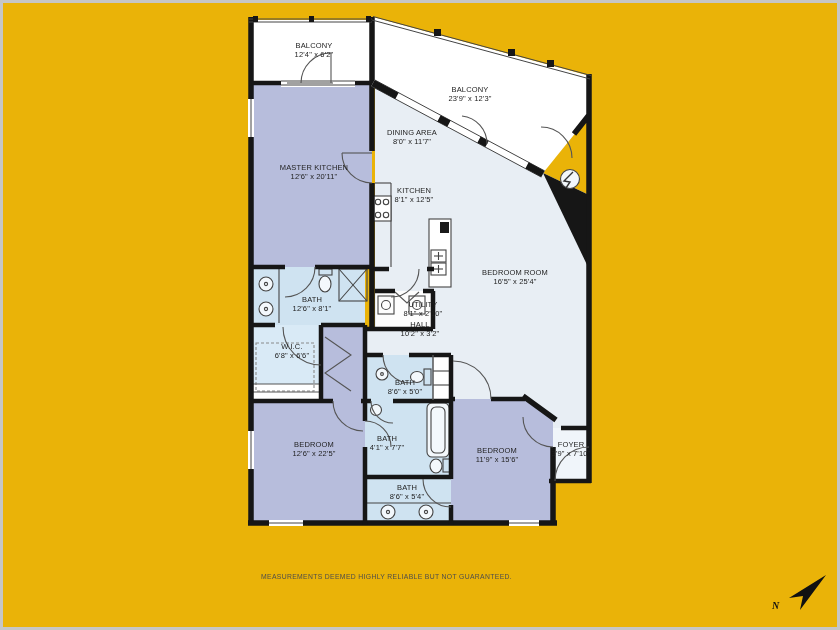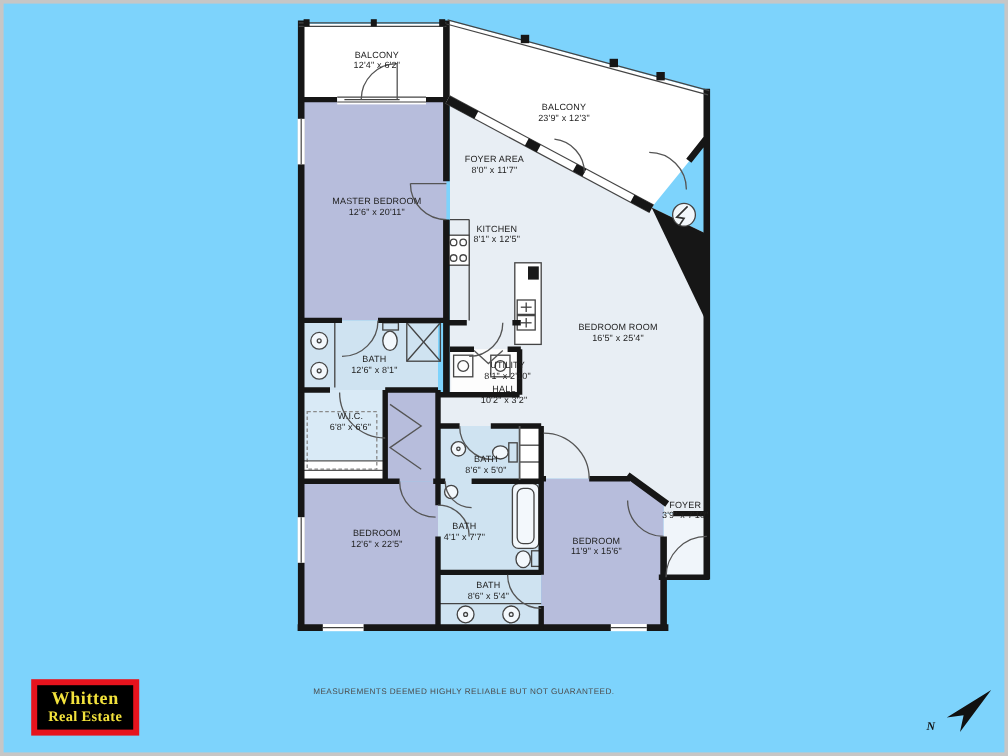--- a/index.html
+++ b/index.html
@@ -1,17 +1,17 @@
 <!DOCTYPE html>
 <html><head>
 <meta charset="utf-8">
 <style>
   html,body{margin:0;padding:0;background:#fff;}
   .page{position:relative;width:840px;height:630px;box-sizing:border-box;
-        background:#7dd3fc;border:3px solid #c6c6c6;overflow:hidden;
+        background:#eab308;border:3px solid #c6c6c6;overflow:hidden;
         font-family:"Liberation Sans",sans-serif;}
   .plan-svg{position:absolute;left:0;top:0;}
   .rl{position:absolute;transform:translate(-50%,-50%);text-align:center;
       font:400 7.5px/9px "Liberation Sans",sans-serif;color:#222;
       letter-spacing:.15px;white-space:nowrap;}
   .rl span{display:block;}
   .footer-note{position:absolute;left:258px;top:570px;width:210px;text-align:center;
       font:400 6.8px "Liberation Sans",sans-serif;color:#4c4c4c;letter-spacing:.35px;
       white-space:nowrap;}
   .logo{position:absolute;left:23px;top:563px;width:90px;height:47px;background:#e6131d;
@@ -191,25 +191,25 @@
 
   <div class="rl" style="left:311px;top:47px">
       <span>BALCONY</span>
       <span>12'4" x 6'2"</span>
     </div>
   <div class="rl" style="left:467px;top:91px">
       <span>BALCONY</span>
       <span>23'9" x 12'3"</span>
     </div>
   <div class="rl" style="left:311px;top:169px">
-      <span>MASTER BEDROOM</span>
+      <span>MASTER KITCHEN</span>
       <span>12'6" x 20'11"</span>
     </div>
   <div class="rl" style="left:409px;top:134px">
-      <span>FOYER AREA</span>
+      <span>DINING AREA</span>
       <span>8'0" x 11'7"</span>
     </div>
   <div class="rl" style="left:411px;top:192px">
       <span>KITCHEN</span>
       <span>8'1" x 12'5"</span>
     </div>
   <div class="rl" style="left:512px;top:274px">
       <span>BEDROOM ROOM</span>
       <span>16'5" x 25'4"</span>
     </div>
@@ -242,29 +242,23 @@
       <span>8'6" x 5'4"</span>
     </div>
   <div class="rl" style="left:311px;top:446px">
       <span>BEDROOM</span>
       <span>12'6" x 22'5"</span>
     </div>
   <div class="rl" style="left:494px;top:452px">
       <span>BEDROOM</span>
       <span>11'9" x 15'6"</span>
     </div>
-  <div class="rl" style="left:568px;top:422px">
+  <div class="rl" style="left:568px;top:446px">
       <span>FOYER</span>
       <span>3'9" x 7'10"</span>
     </div>
 
   <div class="footer-note">MEASUREMENTS DEEMED HIGHLY RELIABLE BUT NOT GUARANTEED.</div>
 
-  <div class="logo">
-    <div class="logo-inner">
-      <span class="logo-l1">Whitten</span>
-      <span class="logo-l2">Real Estate</span>
-    </div>
-  </div>
 
   <span class="north-n">N</span>
 
 </div>
 
 </body></html>

